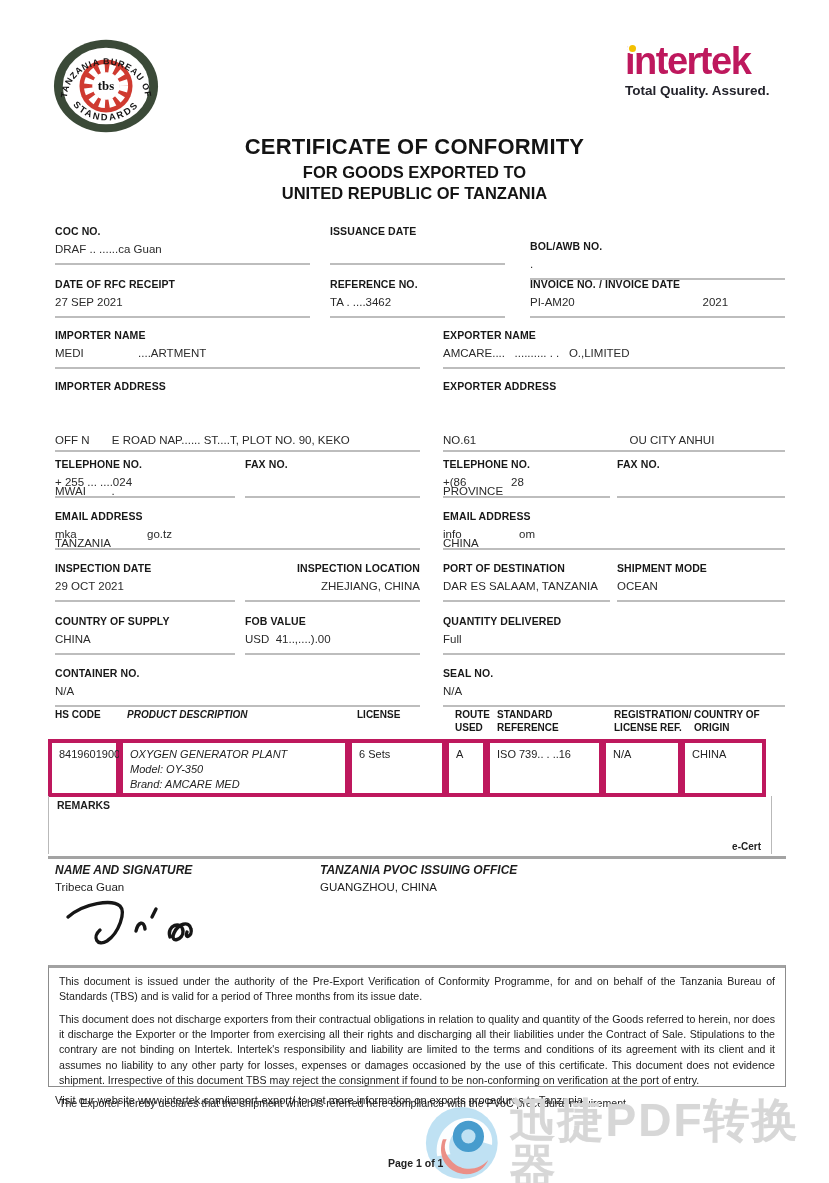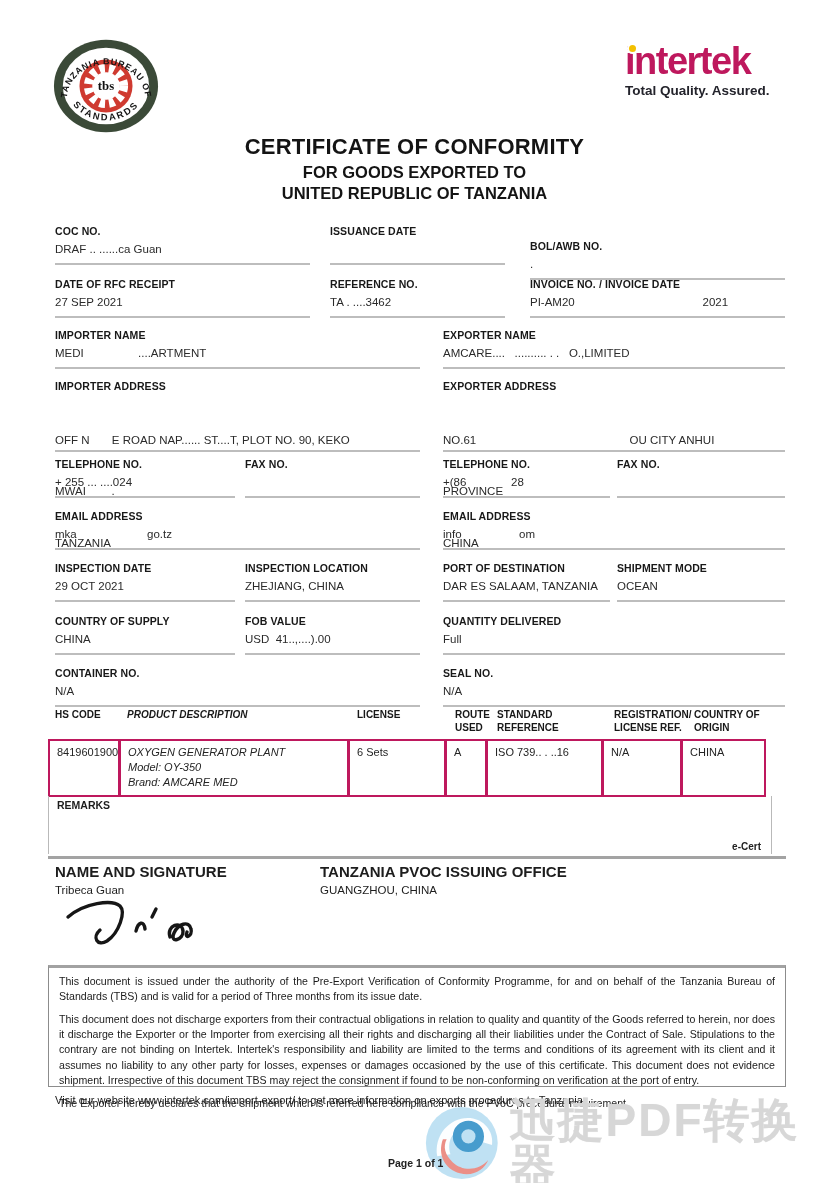--- a/index.html
+++ b/index.html
@@ -25,33 +25,33 @@
   .f .lbl{font-size:10.5px;font-weight:bold;color:#181818;letter-spacing:.1px;}
   .f .val{font-size:11.5px;color:#2a2a2a;margin-top:6px;min-height:14px;white-space:pre-wrap;}
   .f .val.addr{line-height:1.5;margin-top:5px;}
   .h40{height:38px;} .h72{height:70px;}
 
   
   .tbl-head{position:absolute;left:48px;top:709px;width:724px;display:flex;}
   .tbl-head .th{font-size:10px;font-weight:bold;color:#181818;padding:0 5px 0 7px;
                 line-height:1.25;box-sizing:border-box;}
   .tbl-row{position:absolute;left:48px;top:739px;width:724px;display:flex;}
-  .tbl-row .td{border:2px solid #be185d;margin-left:-1px;box-sizing:border-box;
+  .tbl-row .td{border:4px solid #be185d;margin-left:-1px;box-sizing:border-box;
                font-size:11px;color:#242424;padding:4px 5px 4px 7px;line-height:1.35;height:58px;}
   .tbl-row .td:first-child{margin-left:0;}
   .w-hs{width:72px;} .w-desc{width:230px;font-style:italic;} .w-qty{width:98px;} .w-route{width:42px;}
   .w-std{width:117px;} .w-reg{width:80px;} .w-org{width:85px;}
 
   .remarks{position:absolute;left:48px;top:796px;width:722px;height:58px;
            border-left:1px solid #b9b9b9;border-right:1px solid #b9b9b9;}
   .remarks .lbl{font-size:10.5px;font-weight:bold;padding:3px 0 0 8px;}
   .ecert{position:absolute;right:10px;bottom:2px;font-size:10px;font-weight:bold;color:#222;}
   .div-line{position:absolute;left:48px;top:856px;width:738px;height:3px;background:#a3a3a3;}
 
-  .sig-block .lbl{font-size:15px;font-weight:bold;}
+  .sig-block .lbl{font-size:12px;font-weight:bold;font-style:italic;}
   .sig-block .val{font-size:11.5px;margin-top:4px;}
   .sig-svg{position:absolute;left:62px;top:896px;}
 
   .legal{position:absolute;left:48px;top:965px;width:716px;height:104px;
          border:1px solid #8c8c8c;border-top:3px solid #a2a2a2;padding:6px 10px 8px 10px;}
   .legal p{margin:0 0 7px 0;font-size:10.6px;line-height:1.45;color:#1b1b1b;text-align:justify;}
   .legal p:last-child{margin-bottom:0;}
 
   .website{position:absolute;left:55px;top:1094px;font-size:11px;color:#1b1b1b;}
   .pageno{position:absolute;left:388px;top:1157px;font-size:10.5px;font-weight:600;color:#222;}
@@ -169,21 +169,21 @@
   </div>
   <div class="f h40" style="left:443px;top:510px;width:342px;">
     <div class="lbl">EMAIL ADDRESS</div>
     <div class="val">info                  om</div>
   </div>
 
   <div class="f h40" style="left:55px;top:562px;width:180px;">
     <div class="lbl">INSPECTION DATE</div>
     <div class="val">29 OCT 2021</div>
   </div>
-  <div class="f h40" style="left:245px;top:562px;width:175px;">
+  <div class="f h40" style="left:245px;top:562px;width:175px;text-align:right;">
     <div class="lbl">INSPECTION LOCATION</div>
     <div class="val">ZHEJIANG, CHINA</div>
   </div>
   <div class="f h40" style="left:443px;top:562px;width:167px;">
     <div class="lbl">PORT OF DESTINATION</div>
     <div class="val">DAR ES SALAAM, TANZANIA</div>
   </div>
   <div class="f h40" style="left:617px;top:562px;width:168px;">
     <div class="lbl">SHIPMENT MODE</div>
     <div class="val">OCEAN</div>

